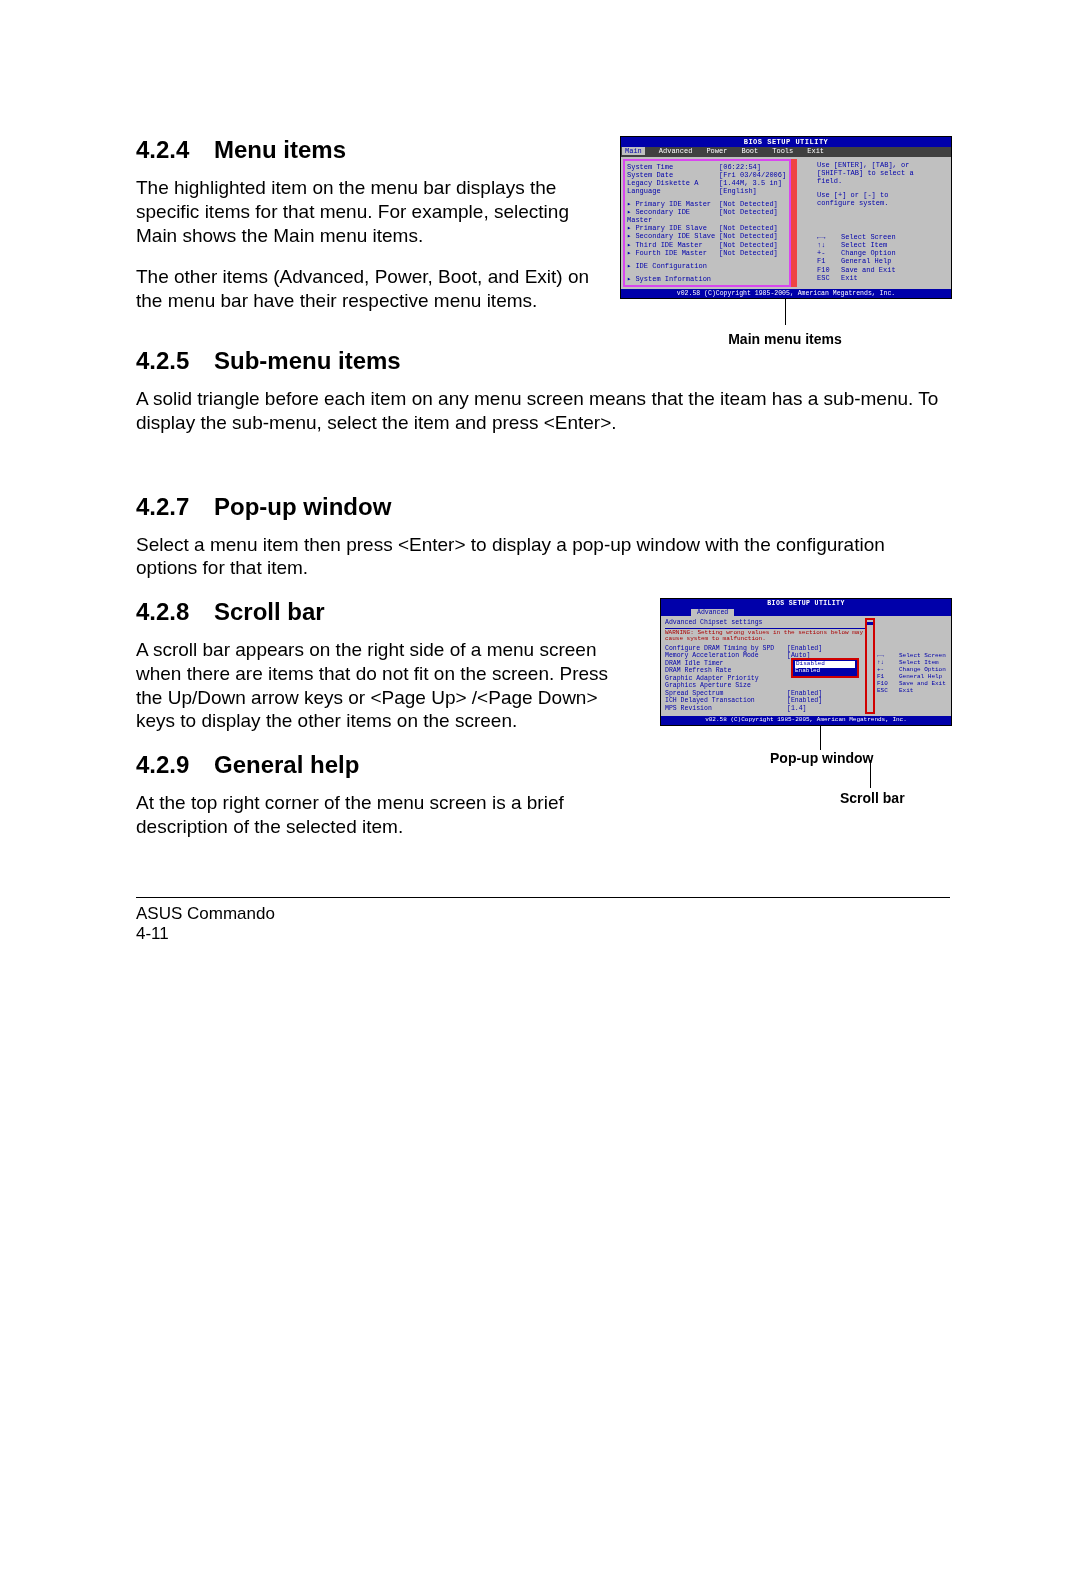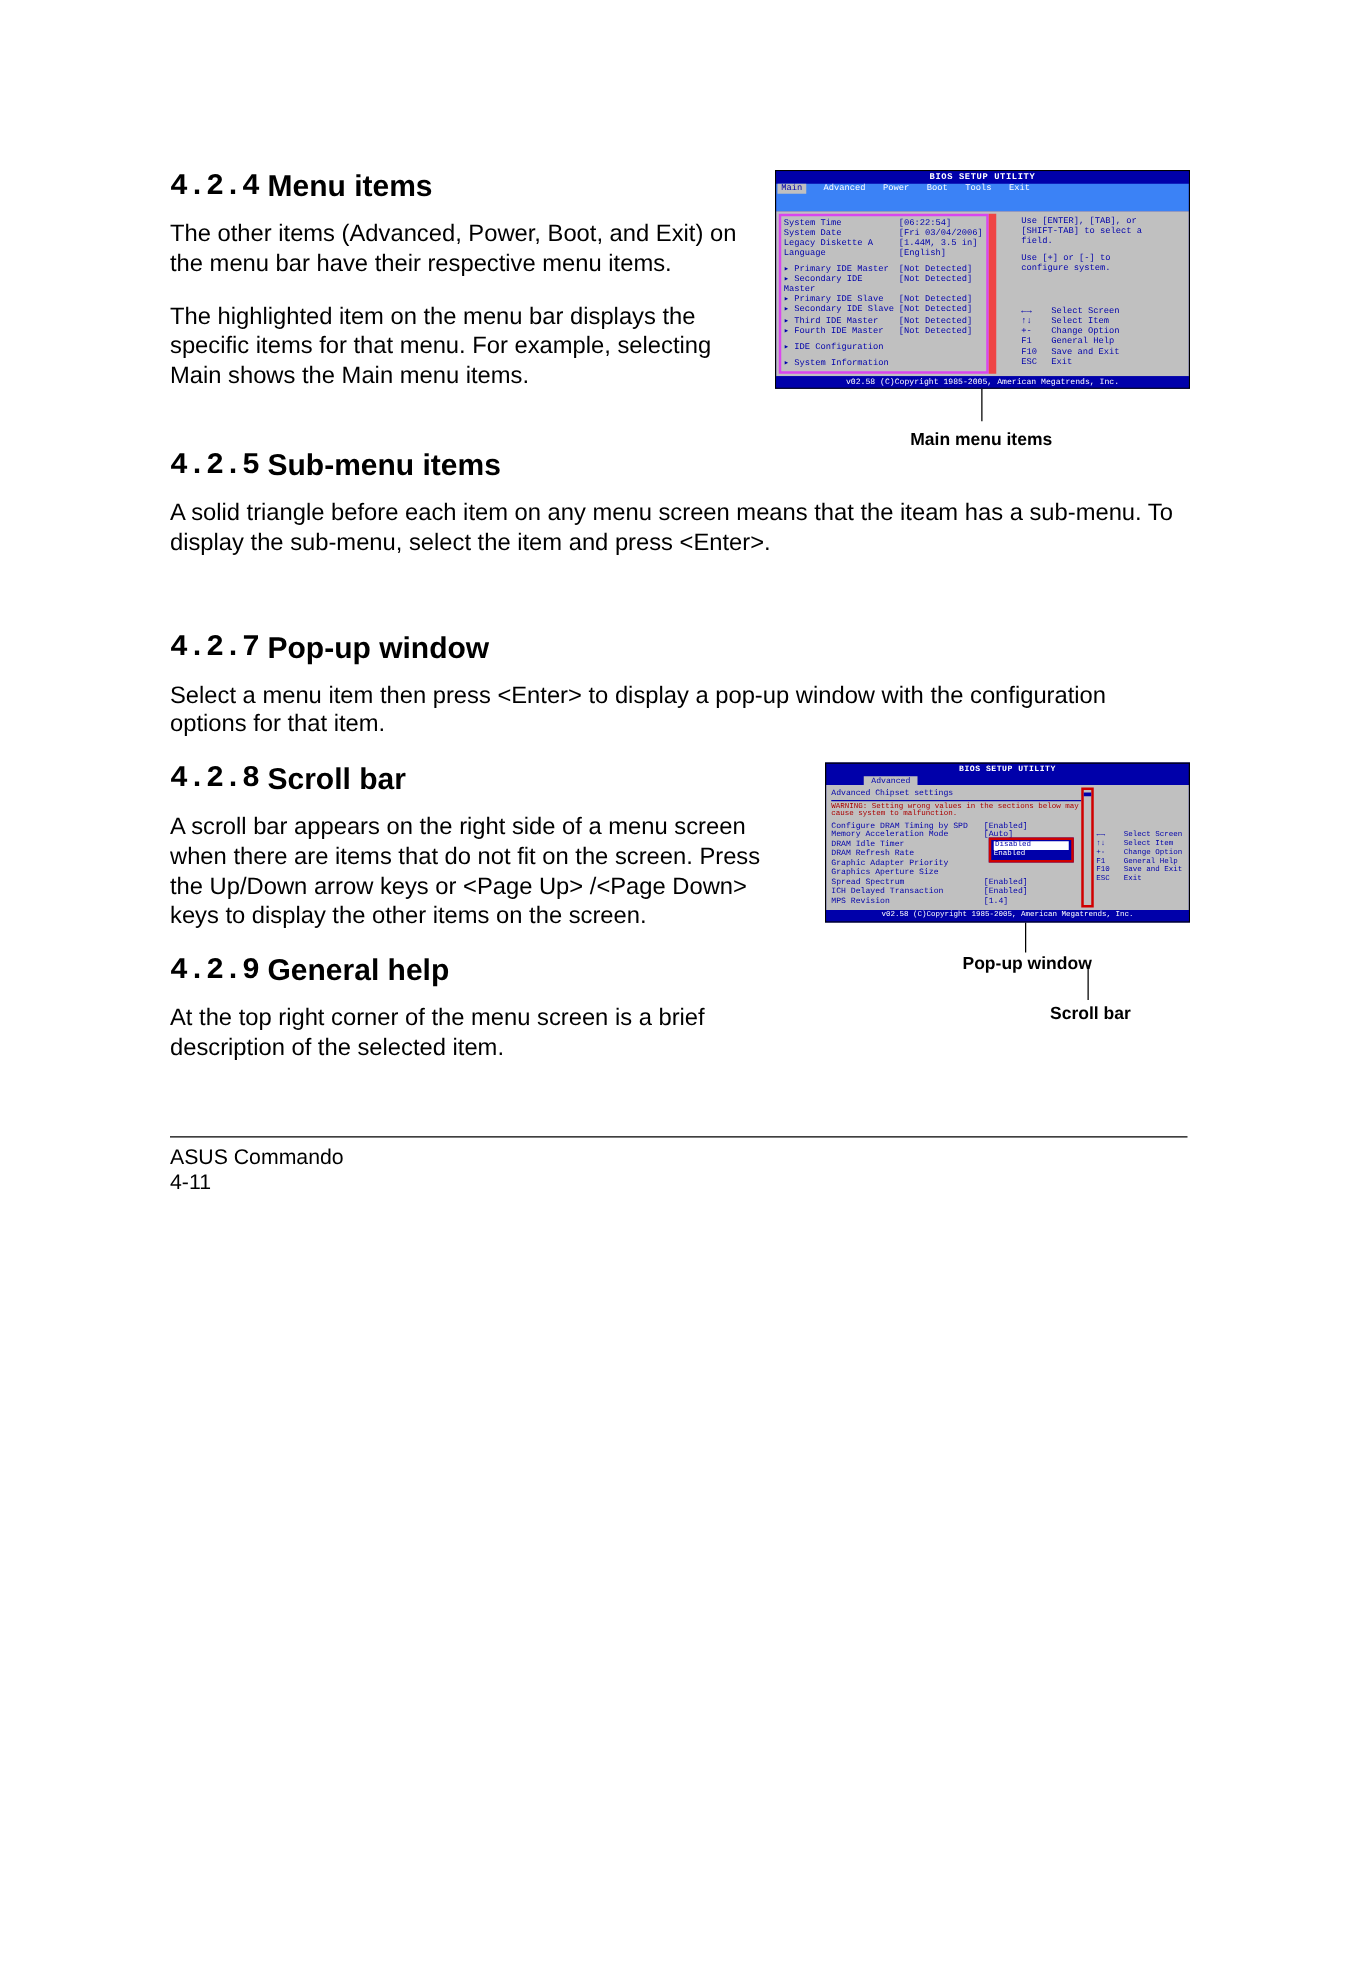--- a/index.html
+++ b/index.html
@@ -20,21 +20,20 @@
   }
   h2 {
     font-size: 24px;
     font-weight: bold;
     margin: 0 0 12px 0;
     display: flex;
   }
   h2 .num {
     display: inline-block;
     width: 78px;
-    font-family: Liberation Mono, monospace;
   }
   p {
     font-size: 19px;
     line-height: 1.25;
     margin: 0 0 18px 0;
   }
   .left-col {
     flex: 1 1 auto;
     padding-right: 16px;
   }
@@ -58,24 +57,24 @@
   .bios1 .title {
     background: #0000aa;
     color: #fff;
     text-align: center;
     font-weight: bold;
     font-size: 7px;
     padding: 1px 0;
     letter-spacing: 0.5px;
   }
   .bios1 .menubar {
-    background: #3b82f6;
-    color: #fff;
-    display: flex;
-    padding: 0 4px 14px 4px;
+    background: #404040;
+    color: #fff;
+    display: flex;
+    padding: 0 4px 2px 4px;
     font-size: 7px;
   }
   .bios1 .menubar span { margin-right: 14px; }
   .bios1 .menubar .sel {
     background: #c0c0c0;
     color: #0000aa;
     padding: 0 3px;
     margin-left: -3px;
   }
   .bios1 .body {
@@ -232,22 +231,22 @@
 <body>
 
 <div class="page">
 
   <div class="section-row">
     <div class="left-col">
       <h2>
         <span class="num">4.2.4</span>
         <span>Menu items</span>
       </h2>
+      <p>The highlighted item on the menu bar displays the specific items for that menu. For example, selecting Main shows the Main menu items.</p>
       <p>The other items (Advanced, Power, Boot, and Exit) on the menu bar have their respective menu items.</p>
-      <p>The highlighted item on the menu bar displays the specific items for that menu. For example, selecting Main shows the Main menu items.</p>
     </div>
 
     <div class="bios1-wrap">
       <div class="bios1">
         <div class="title">BIOS SETUP UTILITY</div>
         <div class="menubar">
           <span class="sel">Main</span>
           <span>Advanced</span>
           <span>Power</span>
           <span>Boot</span>

